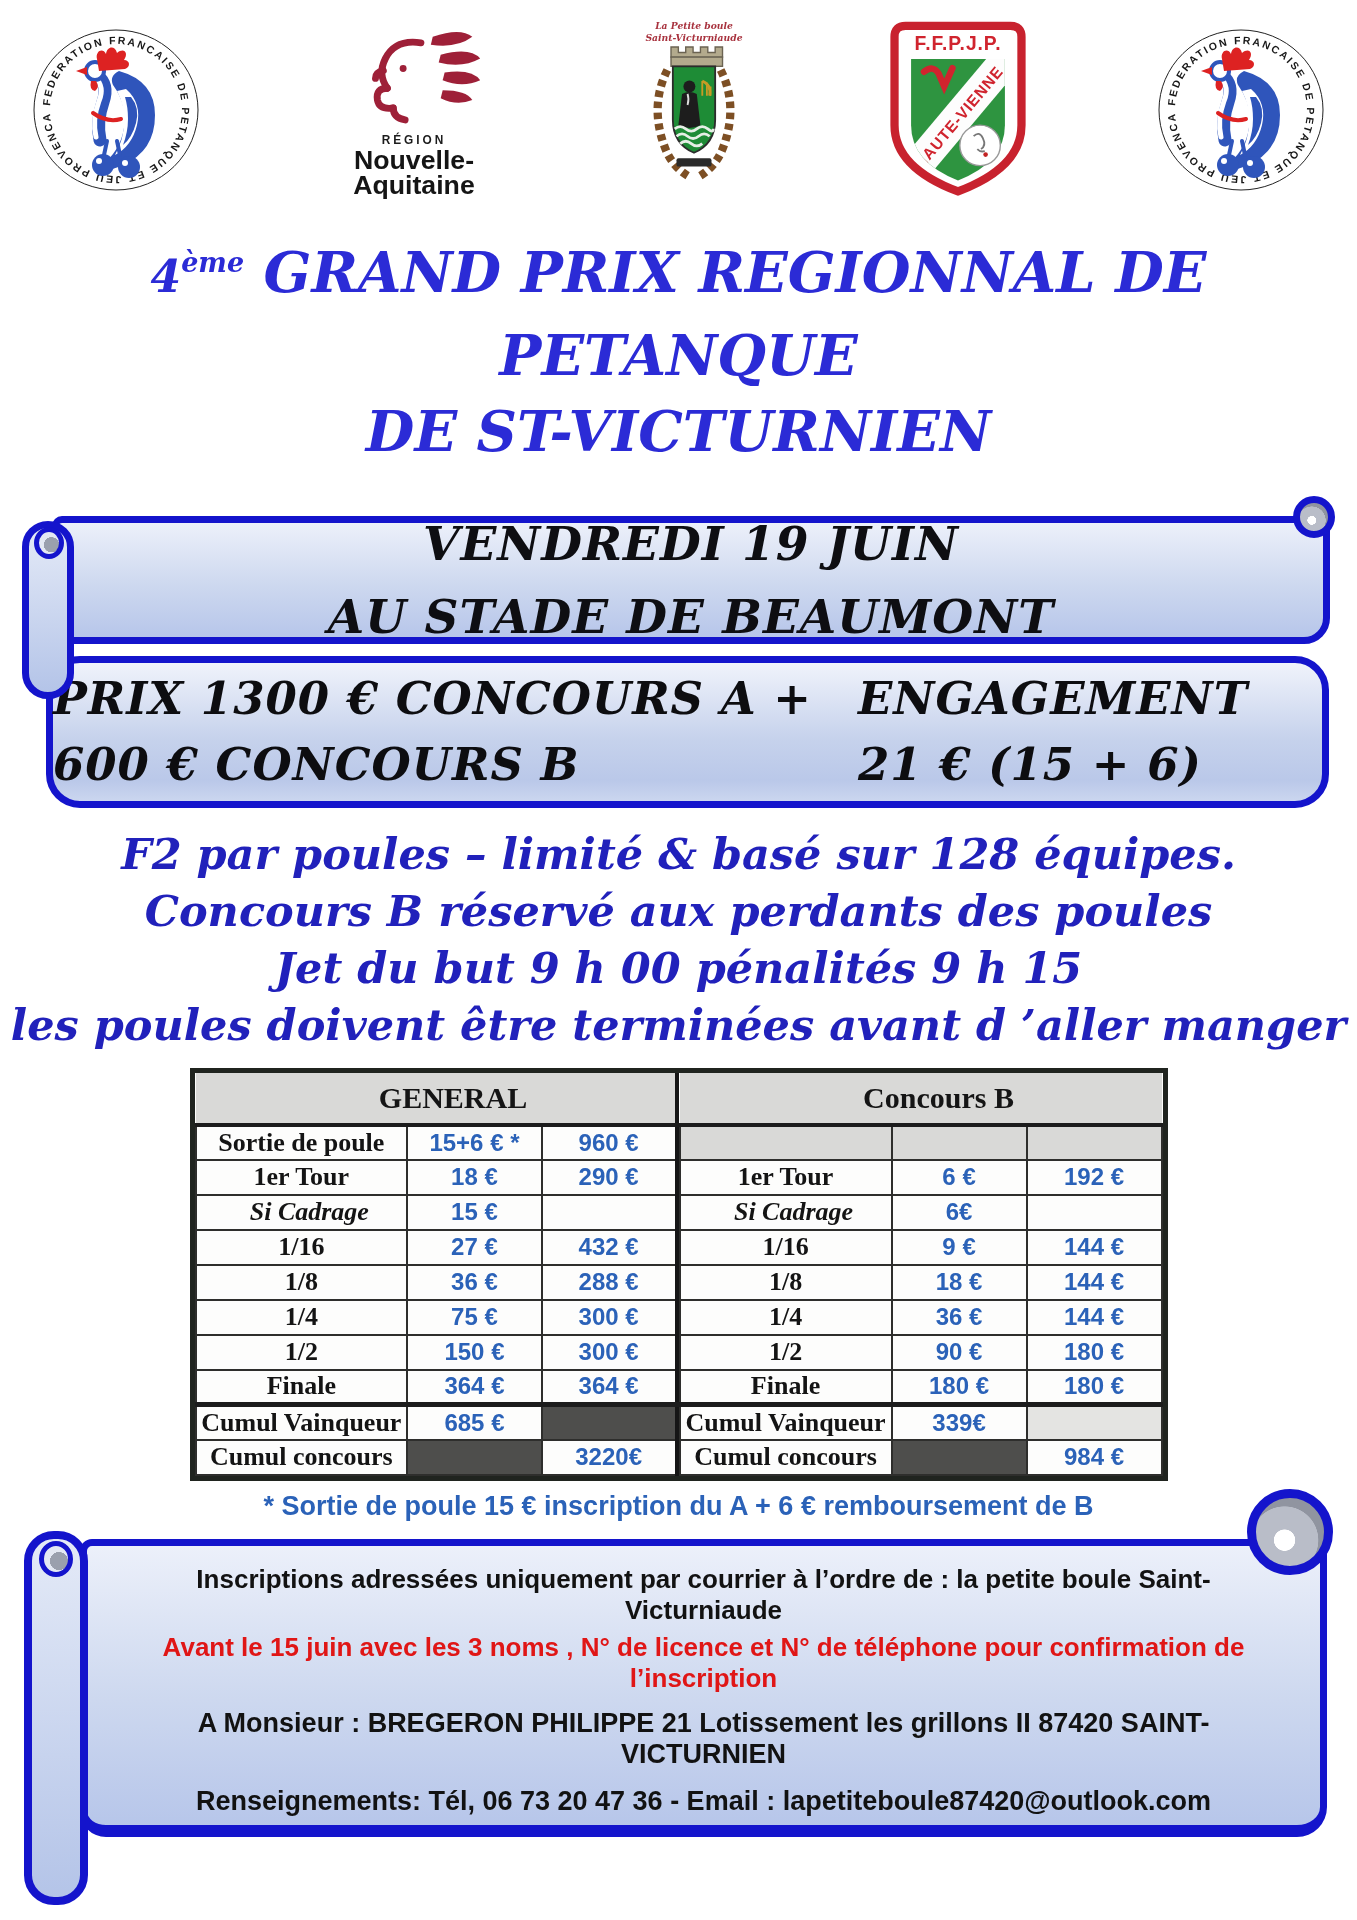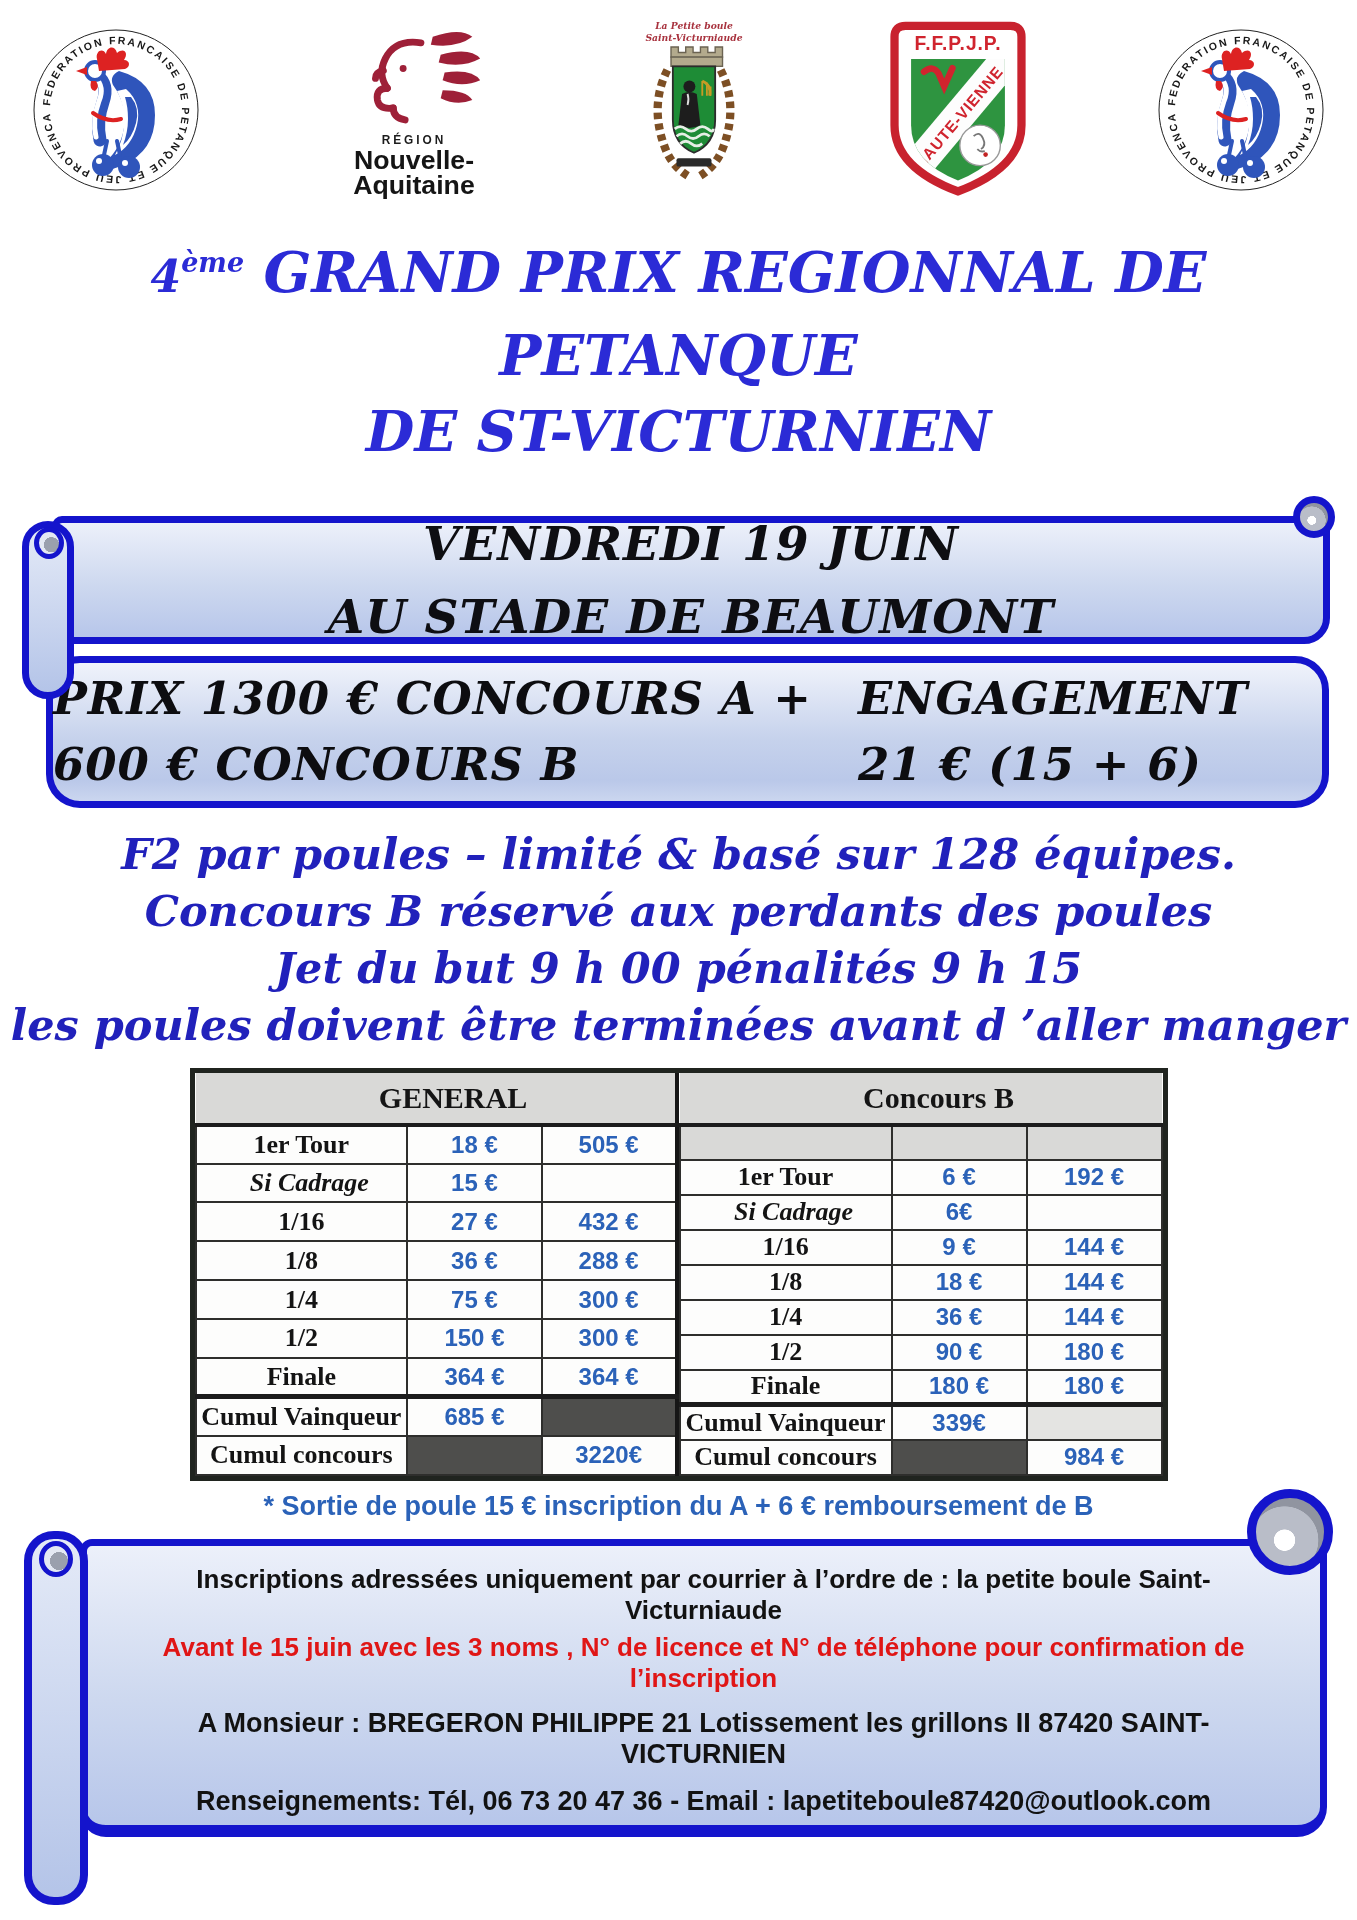--- a/index.html
+++ b/index.html
@@ -282,23 +282,28 @@
           <col class="c-val">
           <col class="c-val">
         </colgroup>
       <thead>
           <tr>
             <th colspan="3">GENERAL</th>
           </tr>
         </thead>
       <tbody id="tbody-left">
           <tr>
+            <td class="bg-w lbl">Sortie de poule</td>
+            <td class="bg-w val">15+6 € *</td>
+            <td class="bg-w val">960 €</td>
+          </tr>
+          <tr>
             <td class="bg-w lbl">1er Tour</td>
             <td class="bg-w val">18 €</td>
-            <td class="bg-w val">505 €</td>
+            <td class="bg-w val">290 €</td>
           </tr>
           <tr>
             <td class="bg-w lbl it">Si Cadrage</td>
             <td class="bg-w val">15 €</td>
             <td class="bg-w val"></td>
           </tr>
           <tr>
             <td class="bg-w lbl">1/16</td>
             <td class="bg-w val">27 €</td>
             <td class="bg-w val">432 €</td>

